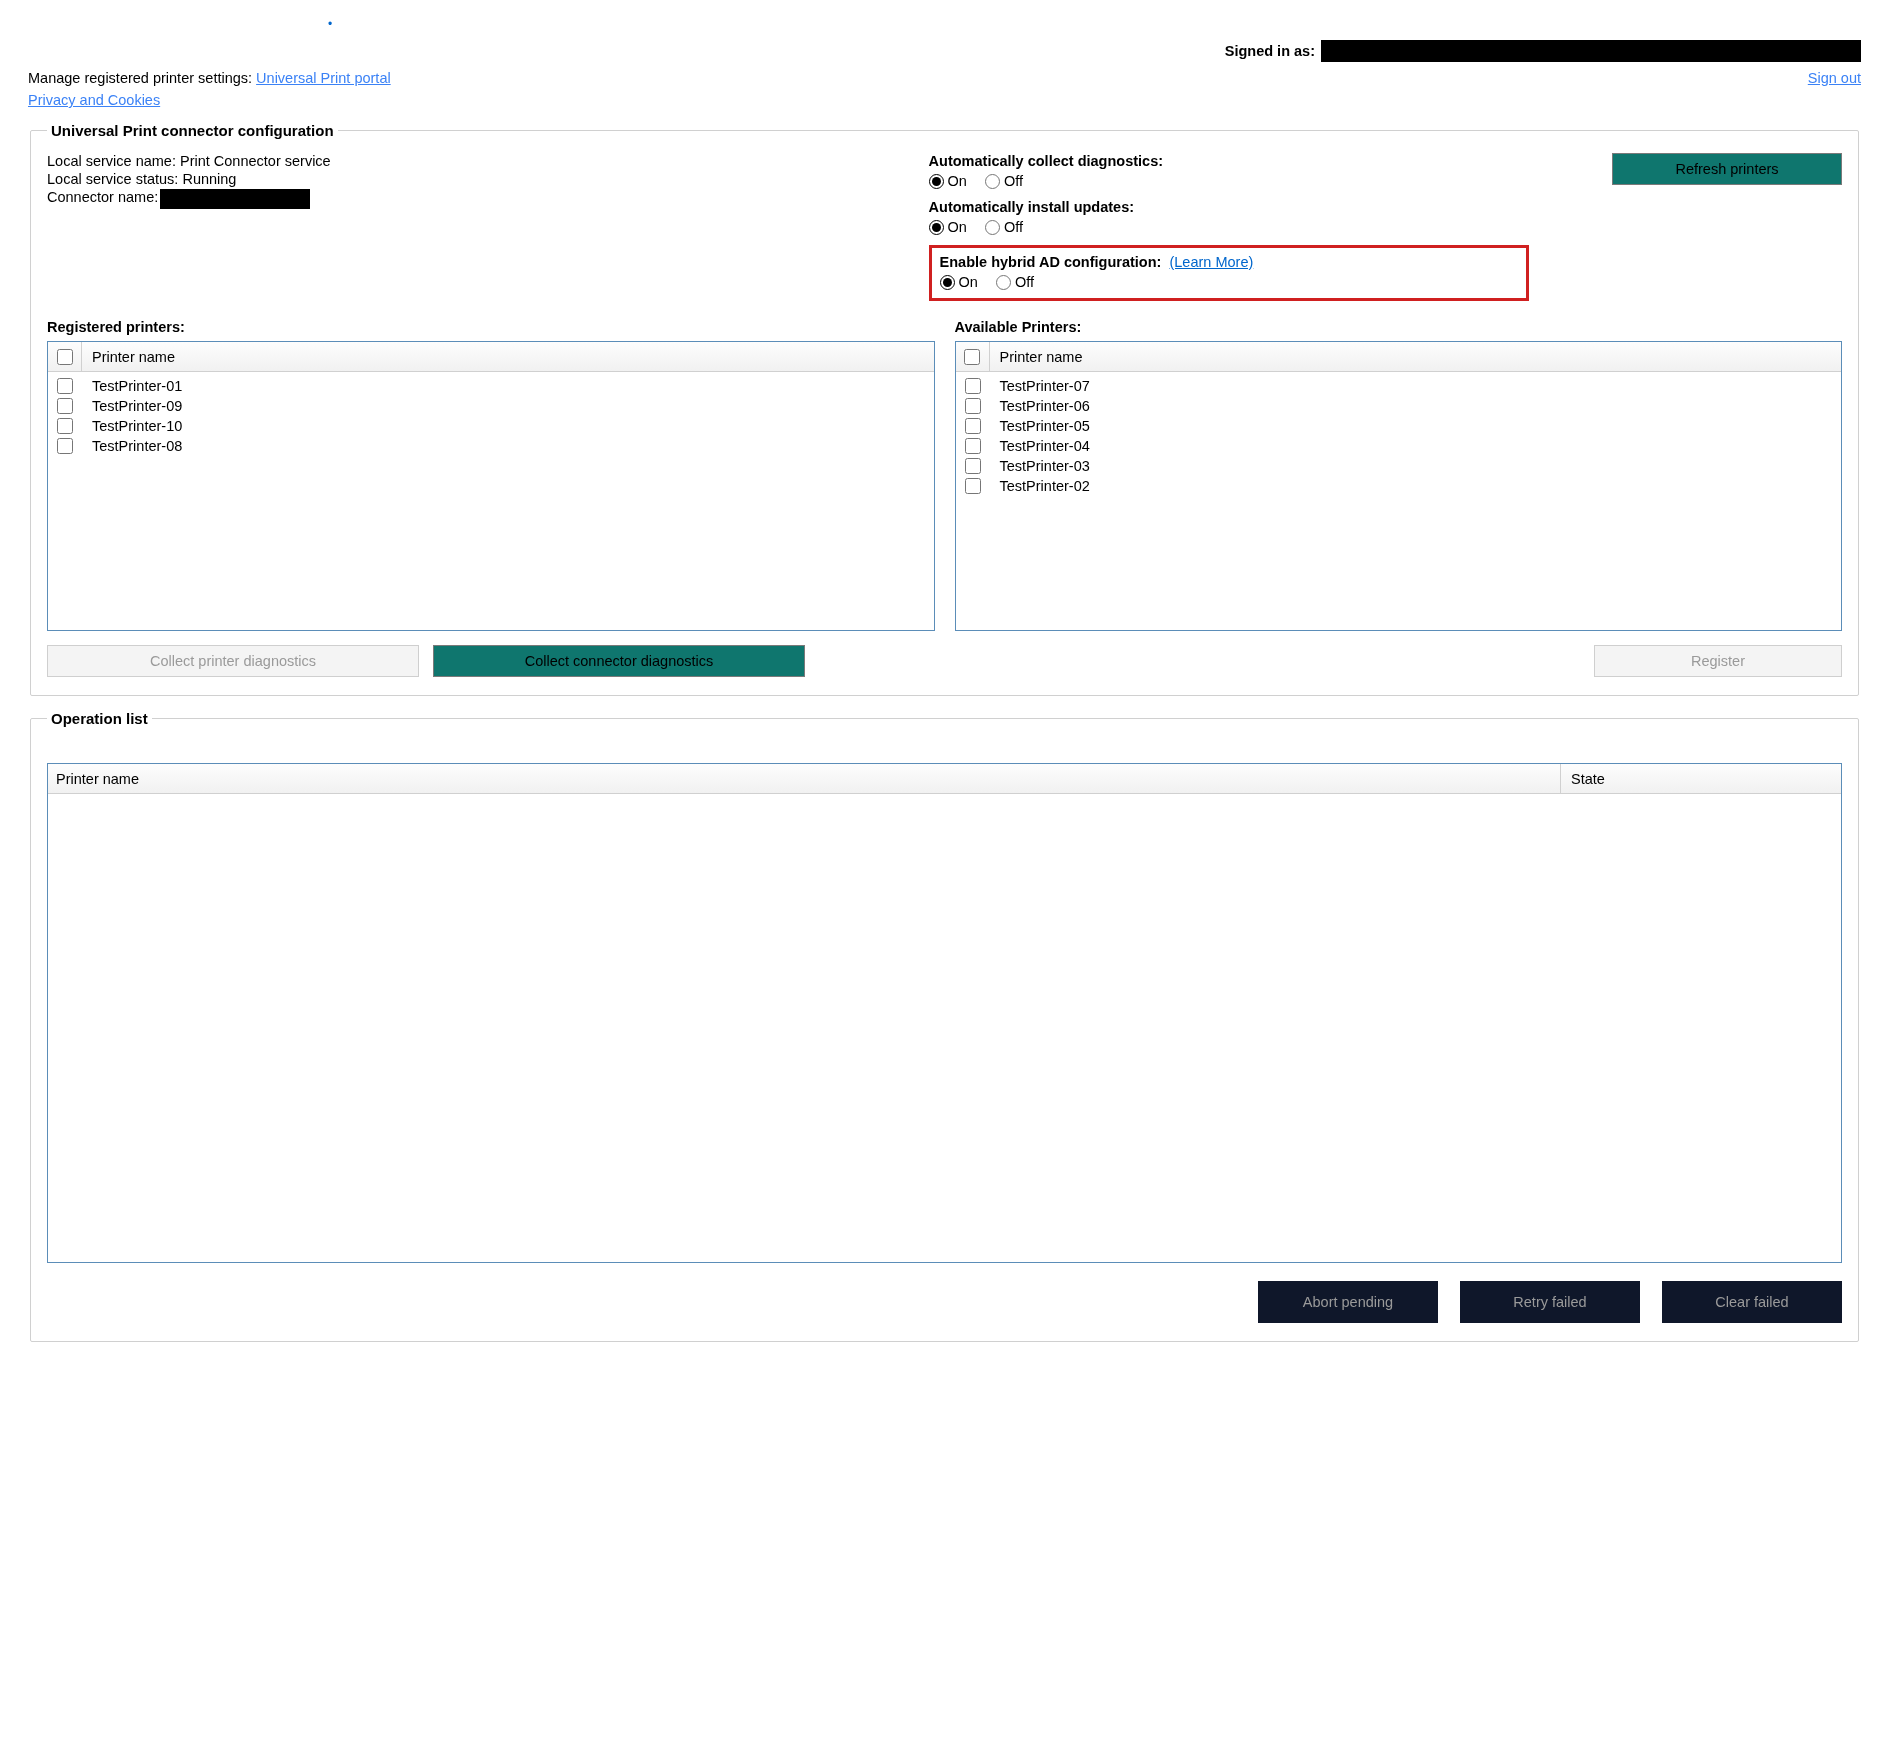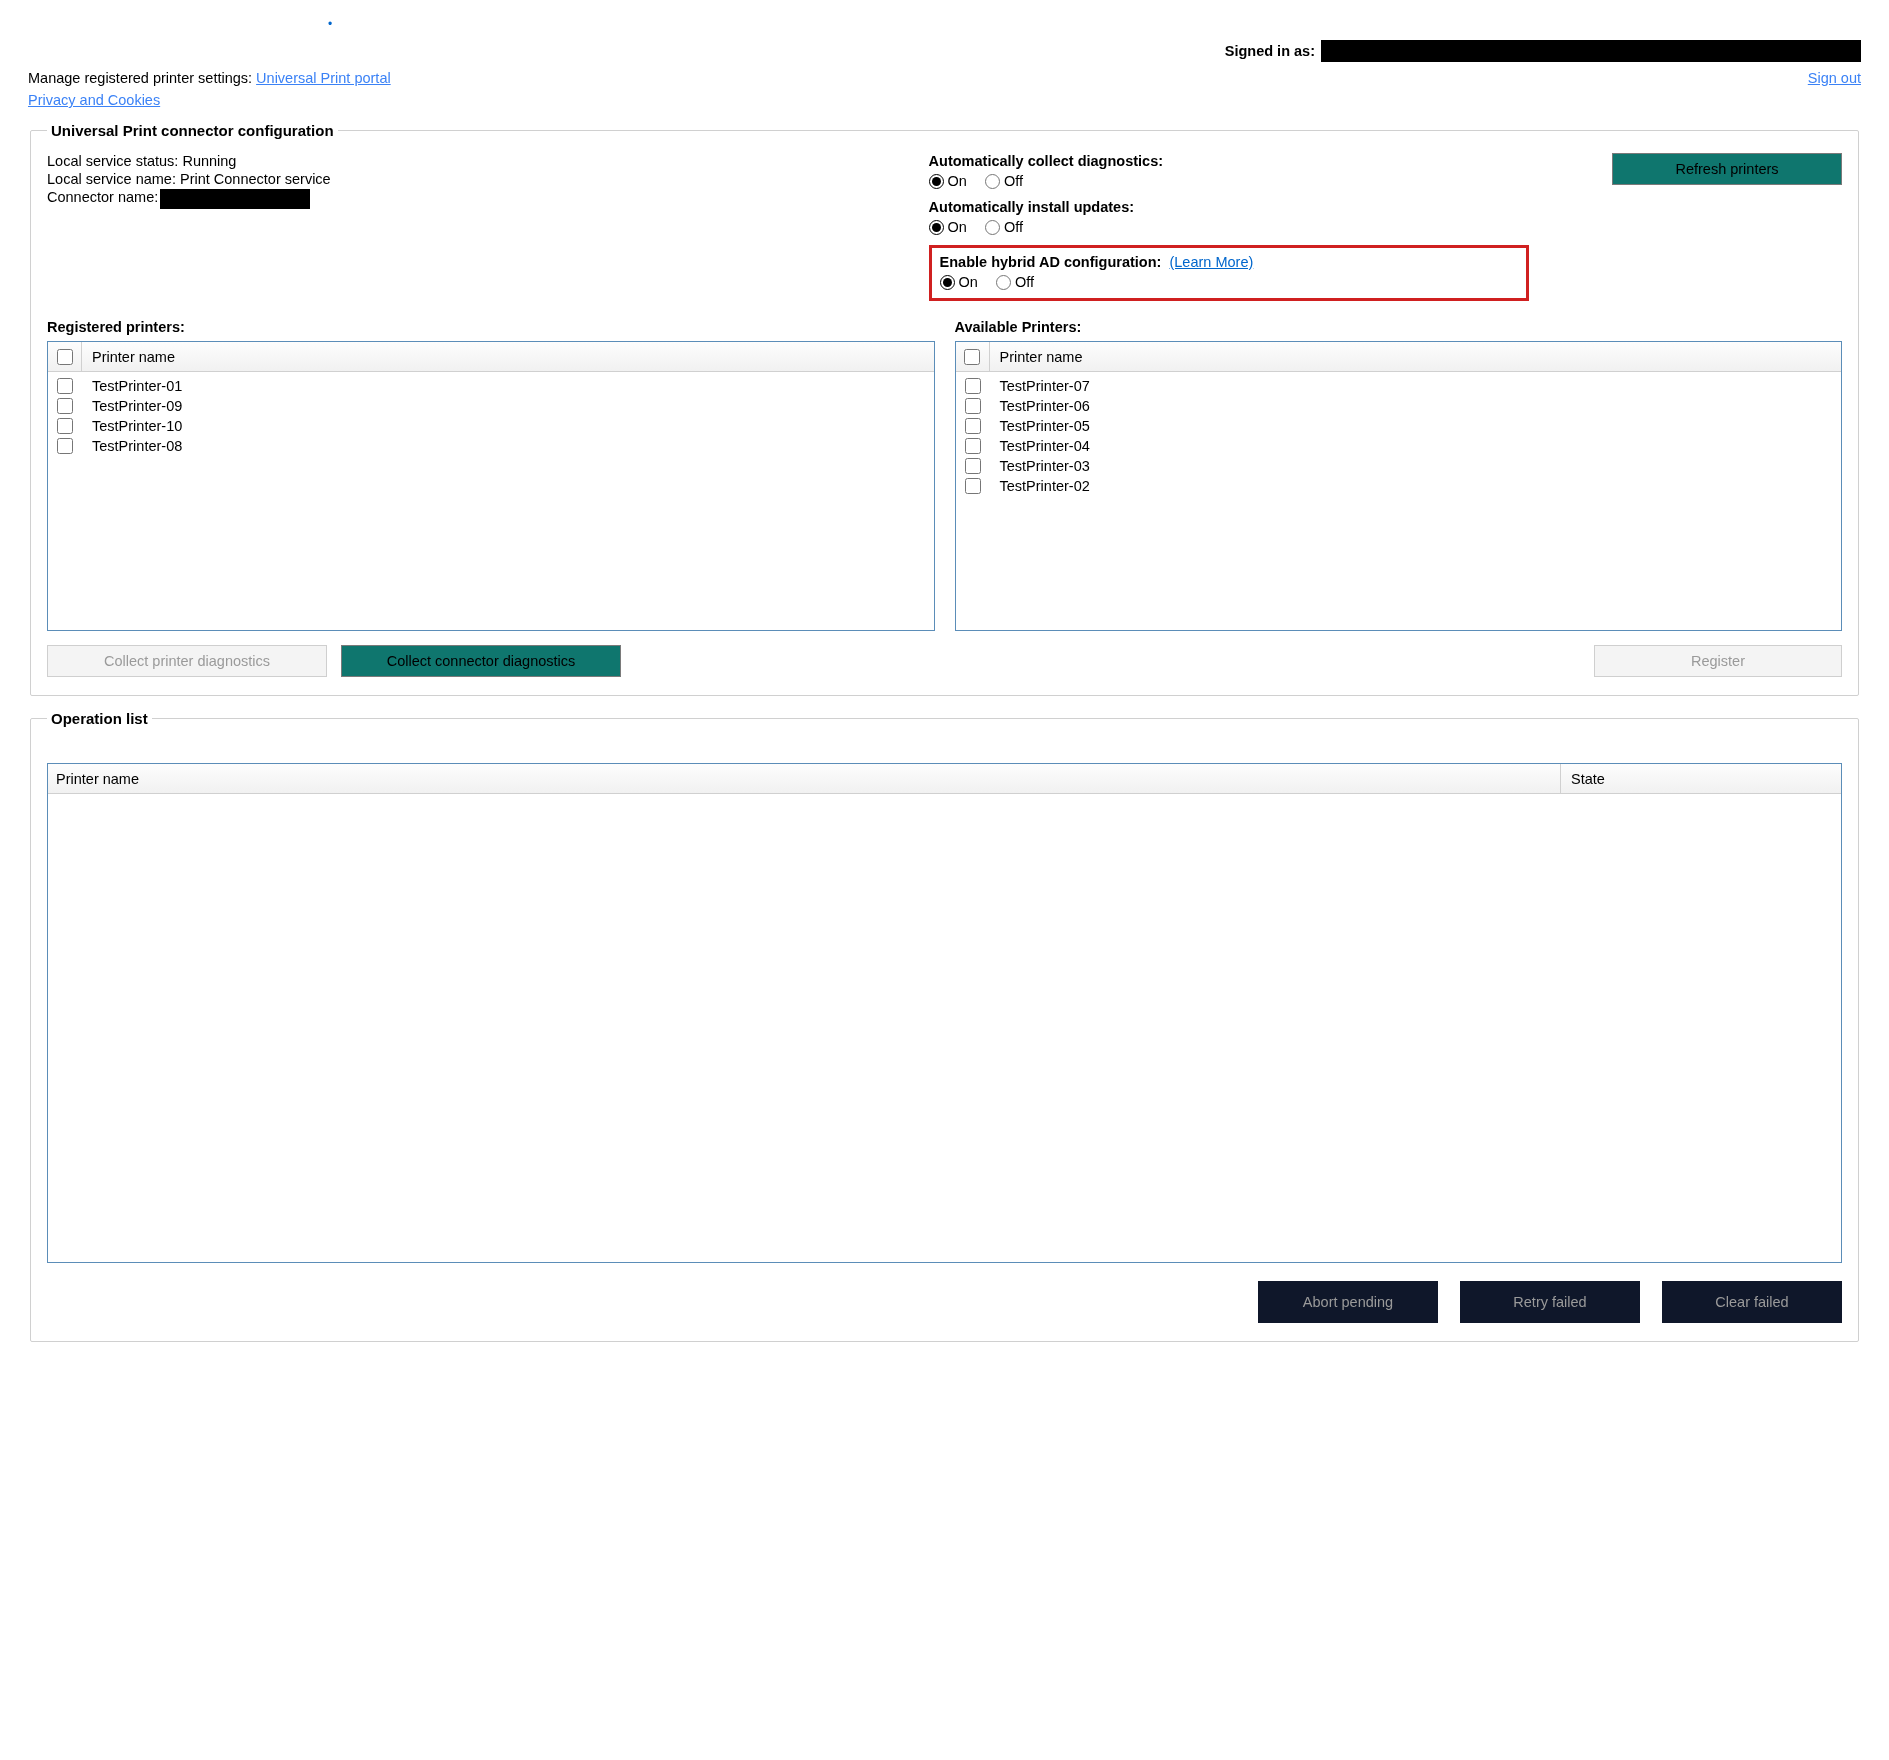--- a/index.html
+++ b/index.html
@@ -140,21 +140,21 @@
   .list-body { padding: 4px 0; }
   .list-item {
     display: flex; align-items: center; padding: 2px 0 2px 0; gap: 8px;
   }
   .list-item .item-check { width:34px; display:flex; justify-content:center; }
   .list-item .item-label { padding-left: 2px; }
   .btn-row {
     display: flex; gap: 14px; margin-top: 14px;
   }
   .btn-row .spacer { flex:1; }
-  .btn-wide { width: 280px; }
+  .btn-wide { width: 372px; }
   .btn-med { width: 248px; }
   .op-box {
     border: 1px solid #5b8db8;
     height: 500px;
     overflow: auto;
     background: #fff;
     margin-top: 22px;
   }
   .op-btn-row {
     display: flex; justify-content: flex-end; gap: 22px; margin-top: 18px;
@@ -182,22 +182,22 @@
     <a href="#">Privacy and Cookies</a>
   </div>
   <a href="#">Sign out</a>
 </div>
 
 <fieldset>
   <legend>Universal Print connector configuration</legend>
 
   <div class="config-top">
     <div class="config-left">
+      <div class="svc-line"><span>Local service name: </span><span>Print Connector service</span></div>
       <div class="svc-line"><span>Local service status: </span><span>Running</span></div>
-      <div class="svc-line"><span>Local service name: </span><span>Print Connector service</span></div>
       <div class="svc-line conn-name">
           <span>Connector name: </span>
           <span class="redact-sm"></span>
         </div>
     </div>
 
     <div class="config-right">
       <div class="config-settings">
 
         <div class="setting-group">

